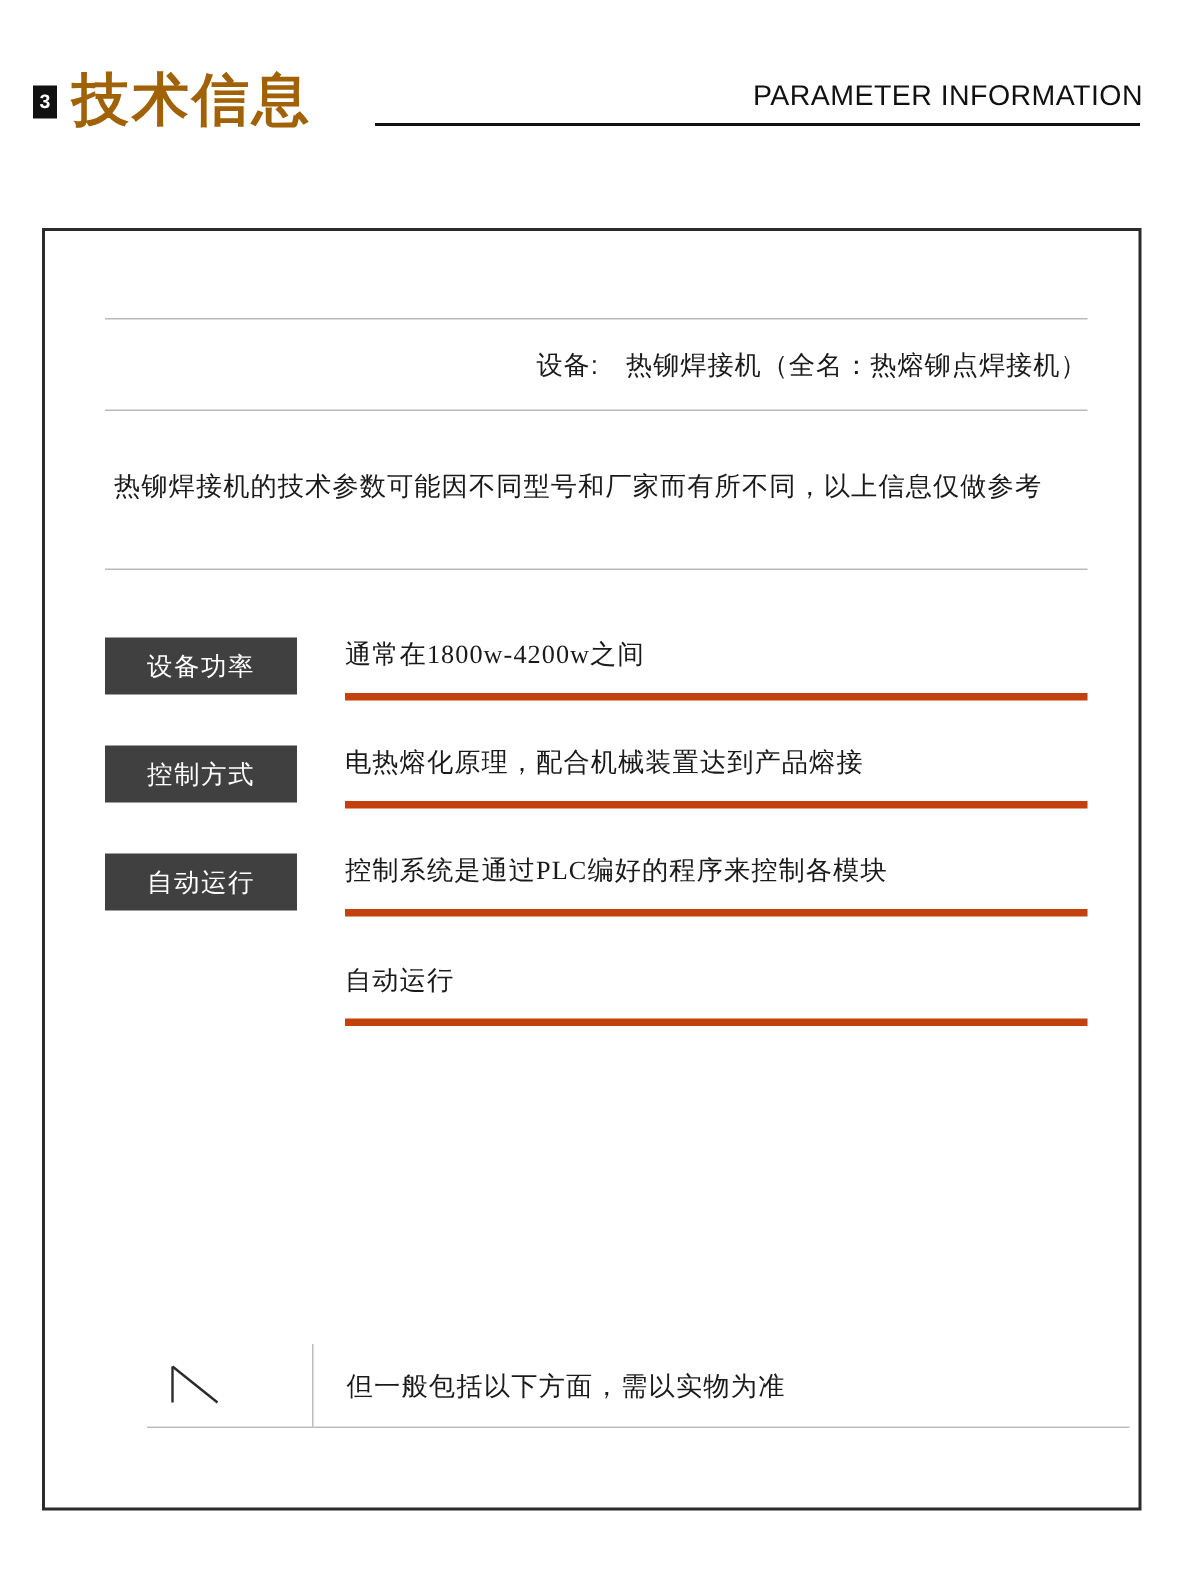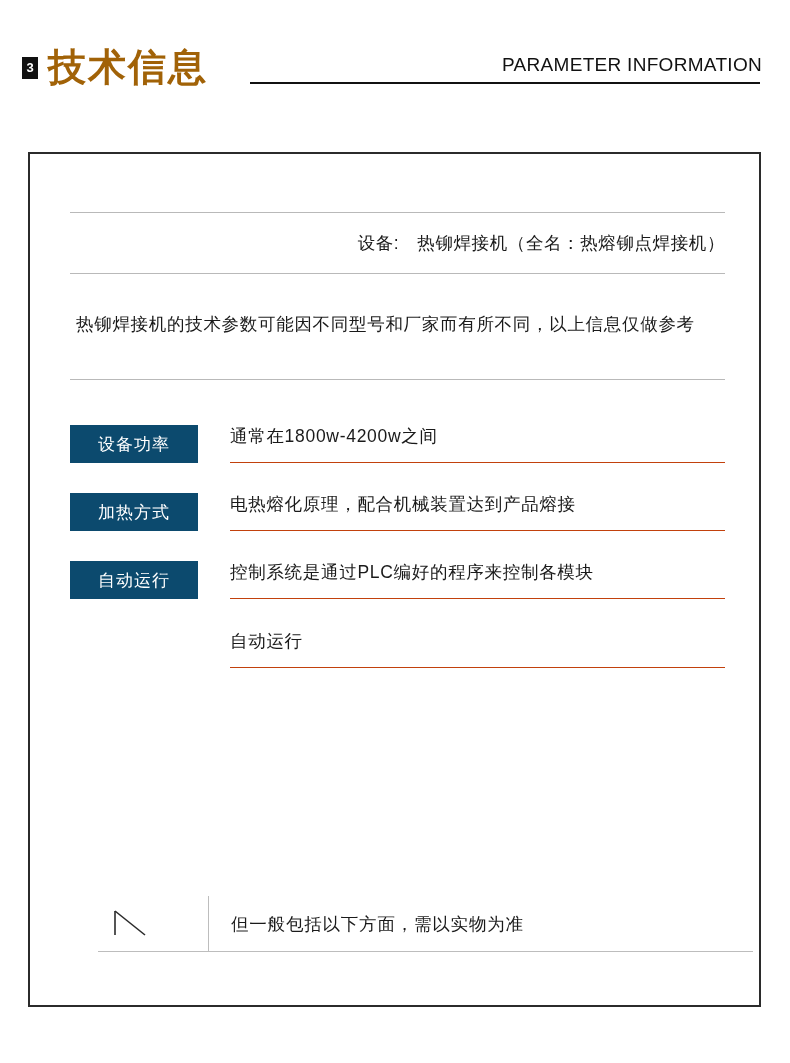--- a/index.html
+++ b/index.html
@@ -122,41 +122,42 @@
   }
   .spec-row {
     display: flex;
     align-items: flex-start;
     margin-bottom: 29px;
   }
   .tag {
     flex: 0 0 auto;
     width: 128px;
     height: 38px;
-    background: #0c4a6e;
+    background: #404040;
     color: #ffffff;
     font-size: 17px;
     letter-spacing: 1px;
     display: flex;
     align-items: center;
     justify-content: center;
     margin-top: 1px;
     box-sizing: border-box;
   }
   .spec-value-wrap {
     flex: 1 1 auto;
     margin-left: 32px;
   }
   .spec-line {
     font-size: 17.5px;
     letter-spacing: 0.7px;
     color: #1a1a1a;
     padding-bottom: 12px;
-    border-bottom: 1px solid #c2410c;
+    border-bottom: 5px solid #c2410c;
     min-height: 26px;
+    font-family: Liberation Serif, serif;
   }
   .spec-line.second {
     margin-top: 30px;
   }
 
   
   .footer-note {
     position: absolute;
     left: 68px;
     top: 742px;
@@ -221,21 +222,21 @@
     <div class="specs">
 
       <div class="spec-row">
         <div class="tag">设备功率</div>
         <div class="spec-value-wrap">
           <div class="spec-line">通常在1800w-4200w之间</div>
         </div>
       </div>
 
       <div class="spec-row">
-        <div class="tag">加热方式</div>
+        <div class="tag">控制方式</div>
         <div class="spec-value-wrap">
           <div class="spec-line">电热熔化原理，配合机械装置达到产品熔接</div>
         </div>
       </div>
 
       <div class="spec-row">
         <div class="tag">自动运行</div>
         <div class="spec-value-wrap">
           <div class="spec-line">控制系统是通过PLC编好的程序来控制各模块</div>
           <div class="spec-line second">自动运行</div>

